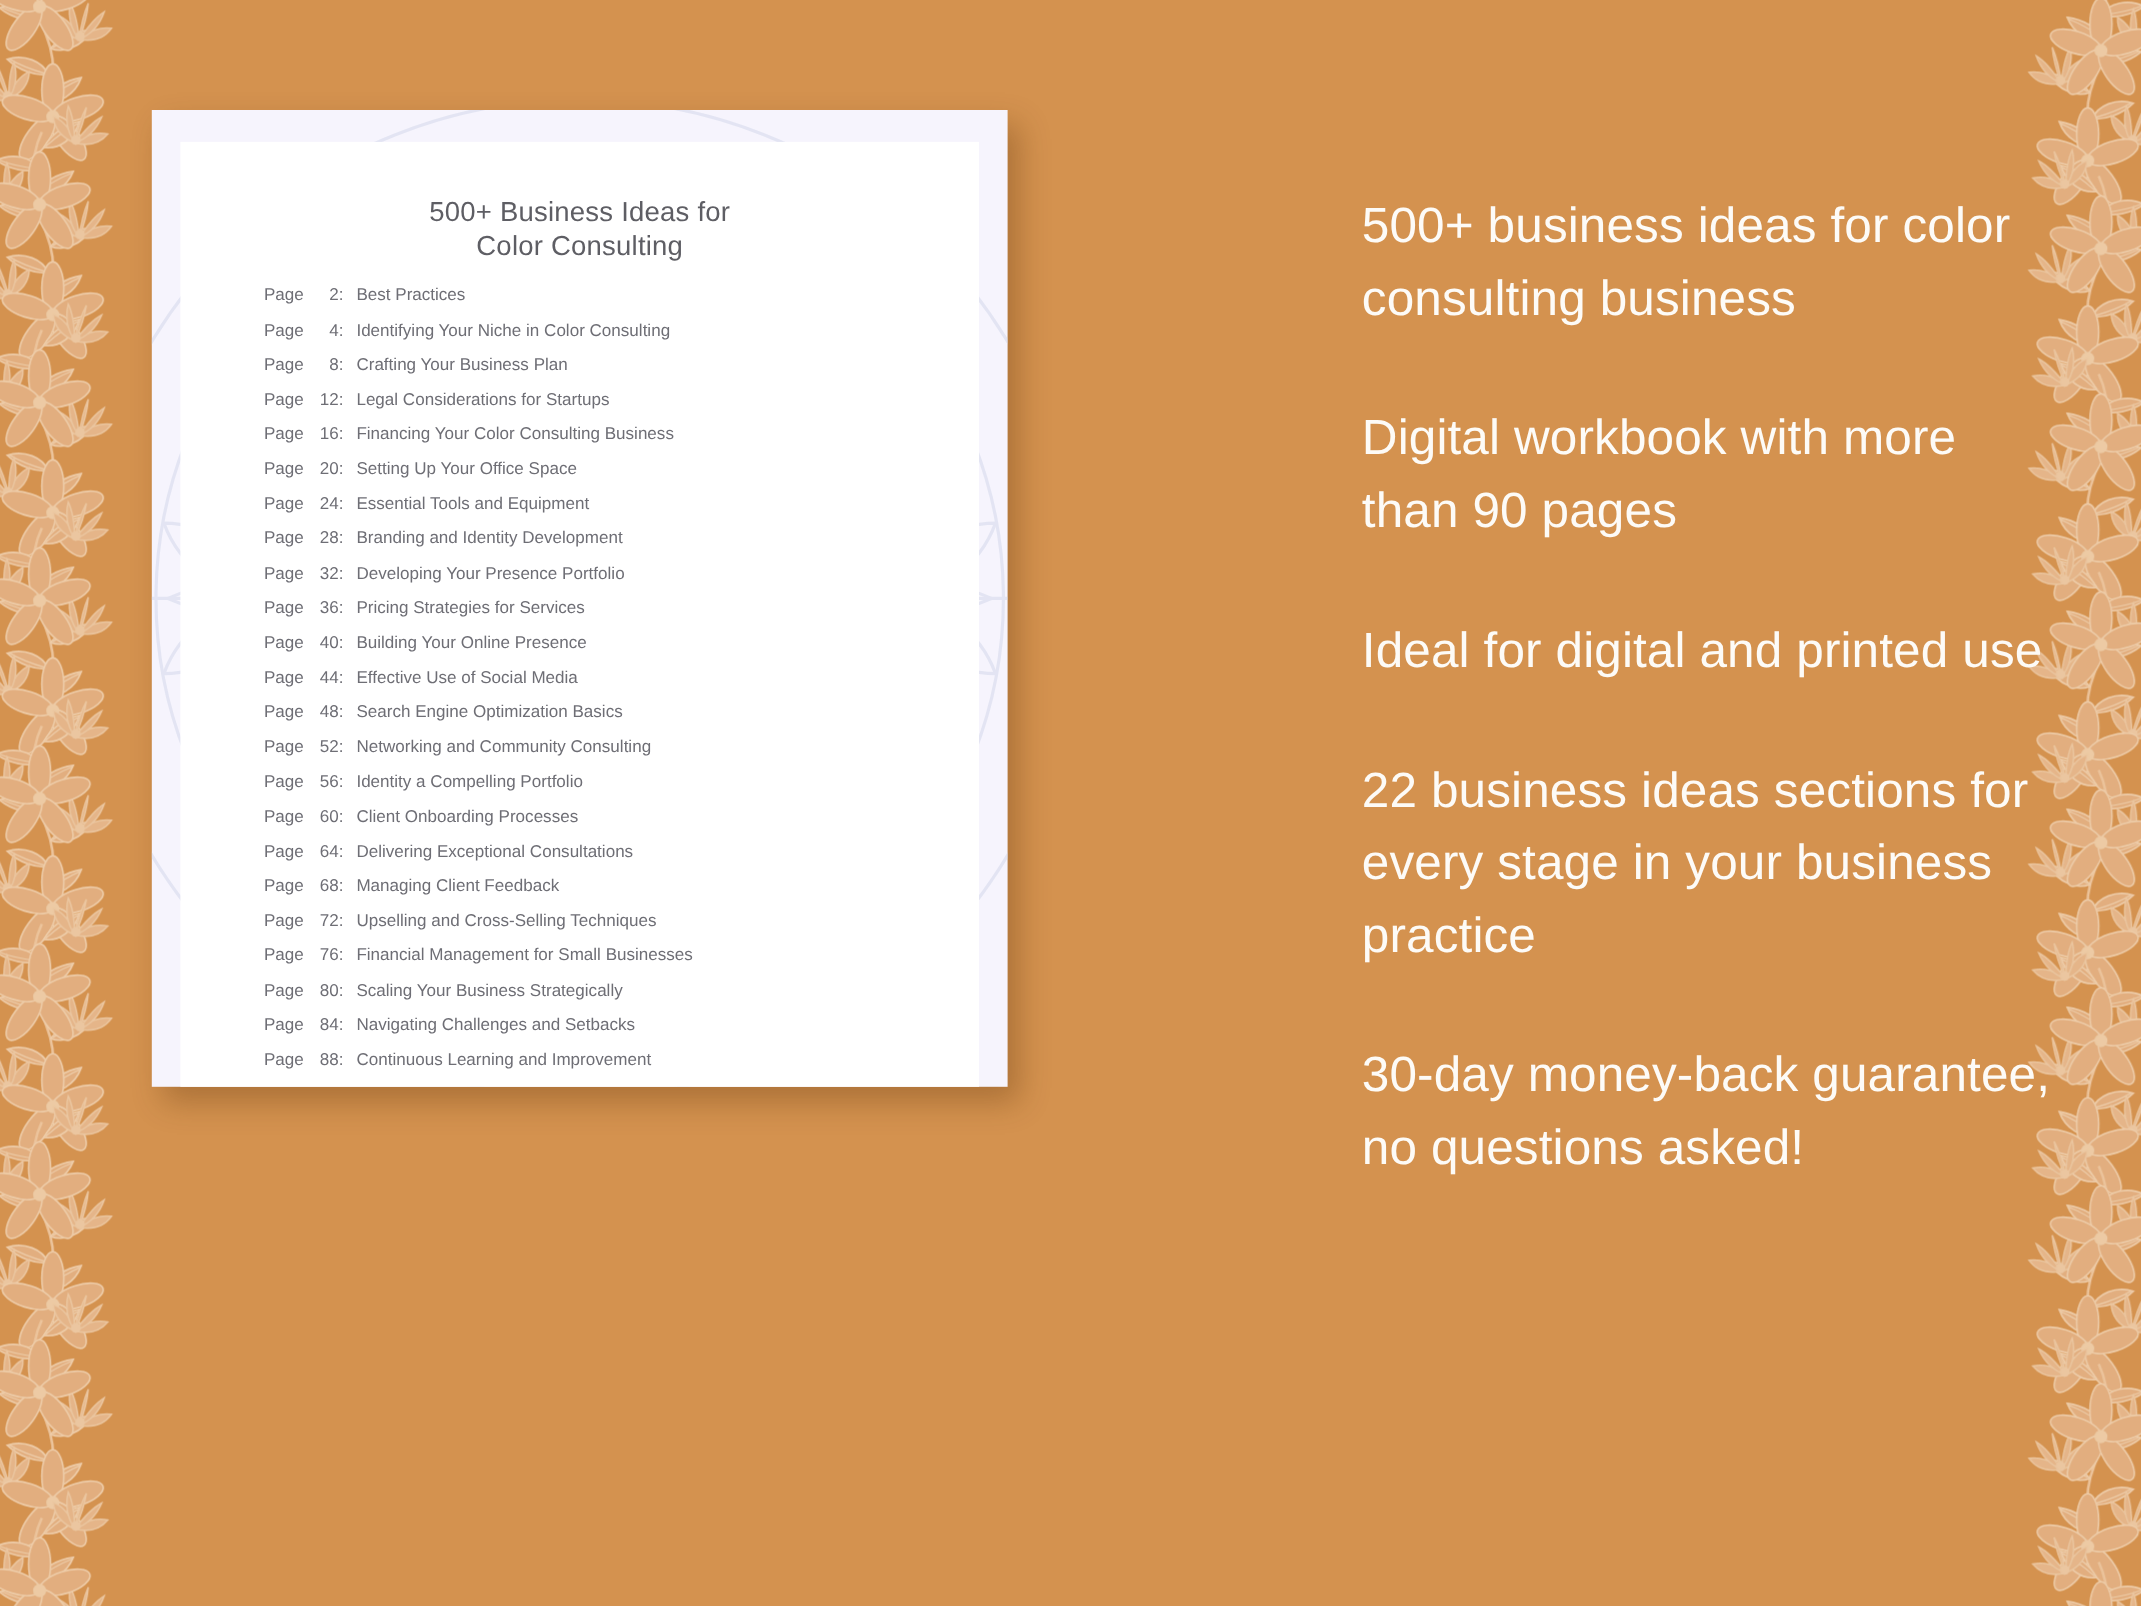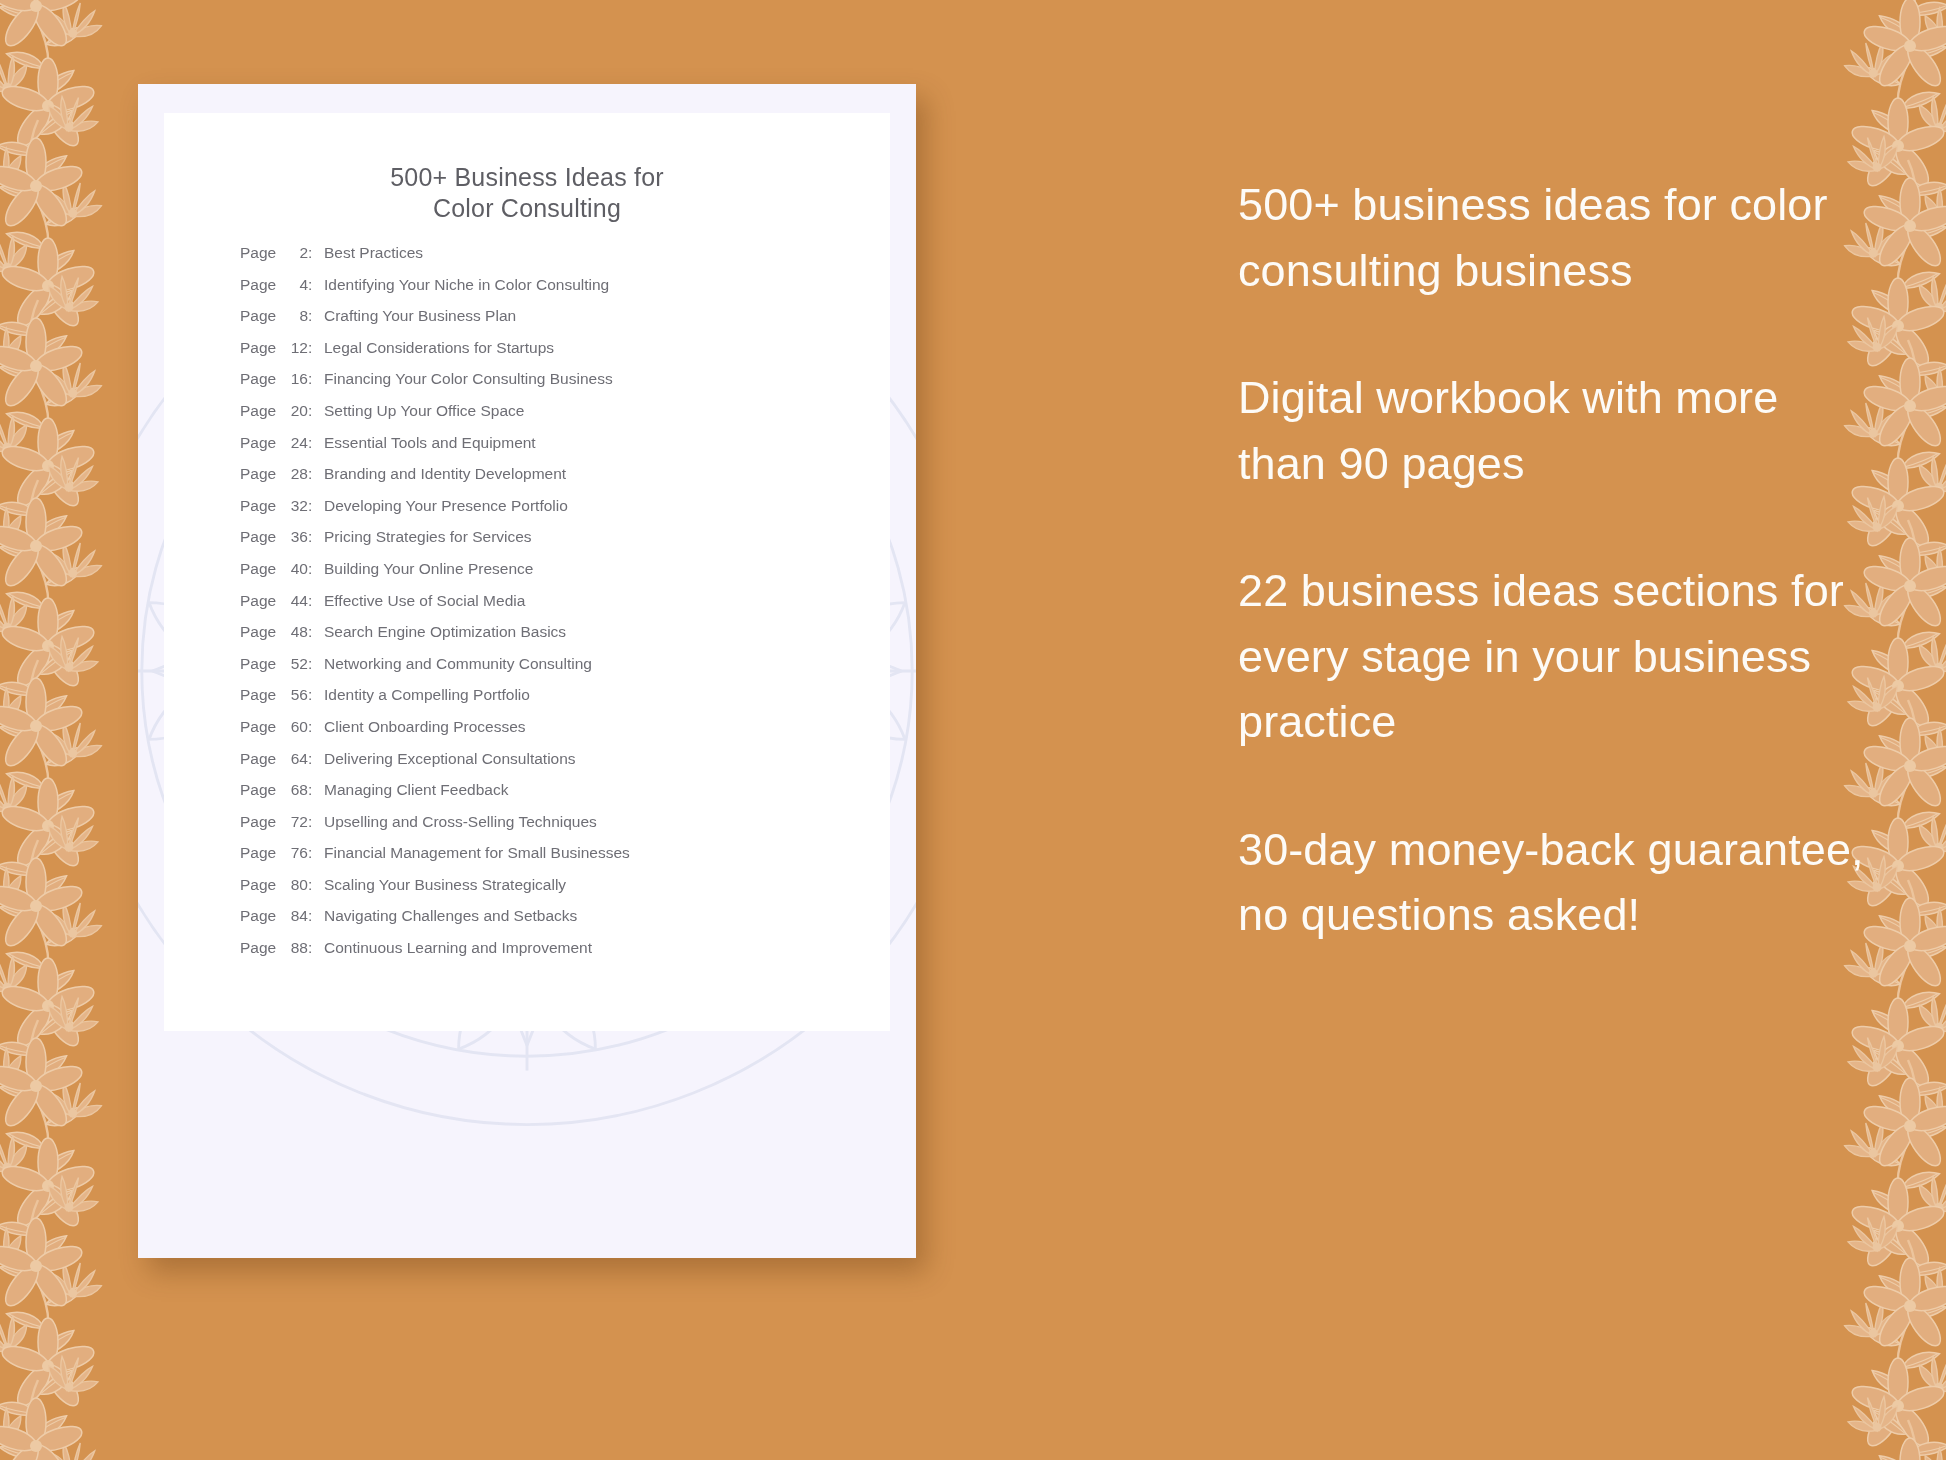--- a/index.html
+++ b/index.html
@@ -25,23 +25,23 @@
     pointer-events: none;
   }
   .border-left  { left: -40px; }
   .border-right { right: -40px; transform: scaleX(-1); }
   .border-strip svg { display: block; }
 
   
   .page-wrap {
     position: absolute;
     left: 138px;
-    top: 84px;
+    top: 100px;
     width: 778px;
-    height: 1174px;
+    height: 888px;
     background: #f6f4fd;
     box-shadow: 10px 14px 26px rgba(90, 50, 10, 0.33);
     overflow: hidden;
   }
   .page-watermark {
     position: absolute;
     left: 50%;
     top: 50%;
     transform: translate(-50%, -50%);
     width: 1080px;
@@ -382,15 +382,16 @@
           <span class="toc-colon">:</span>
           <span class="toc-title">Continuous Learning and Improvement</span>
         </li>
       </ul>
   </div>
 </div>
 
 <div class="promo">
     <p class="promo-block">500+ business ideas for color consulting business</p>
     <p class="promo-block">Digital workbook with more than 90 pages</p>
+    <p class="promo-block">Ideal for digital and printed use</p>
     <p class="promo-block">22 business ideas sections for every stage in your business practice</p>
     <p class="promo-block">30-day money-back guarantee, no questions asked!</p>
   </div>
 
 </body></html>

